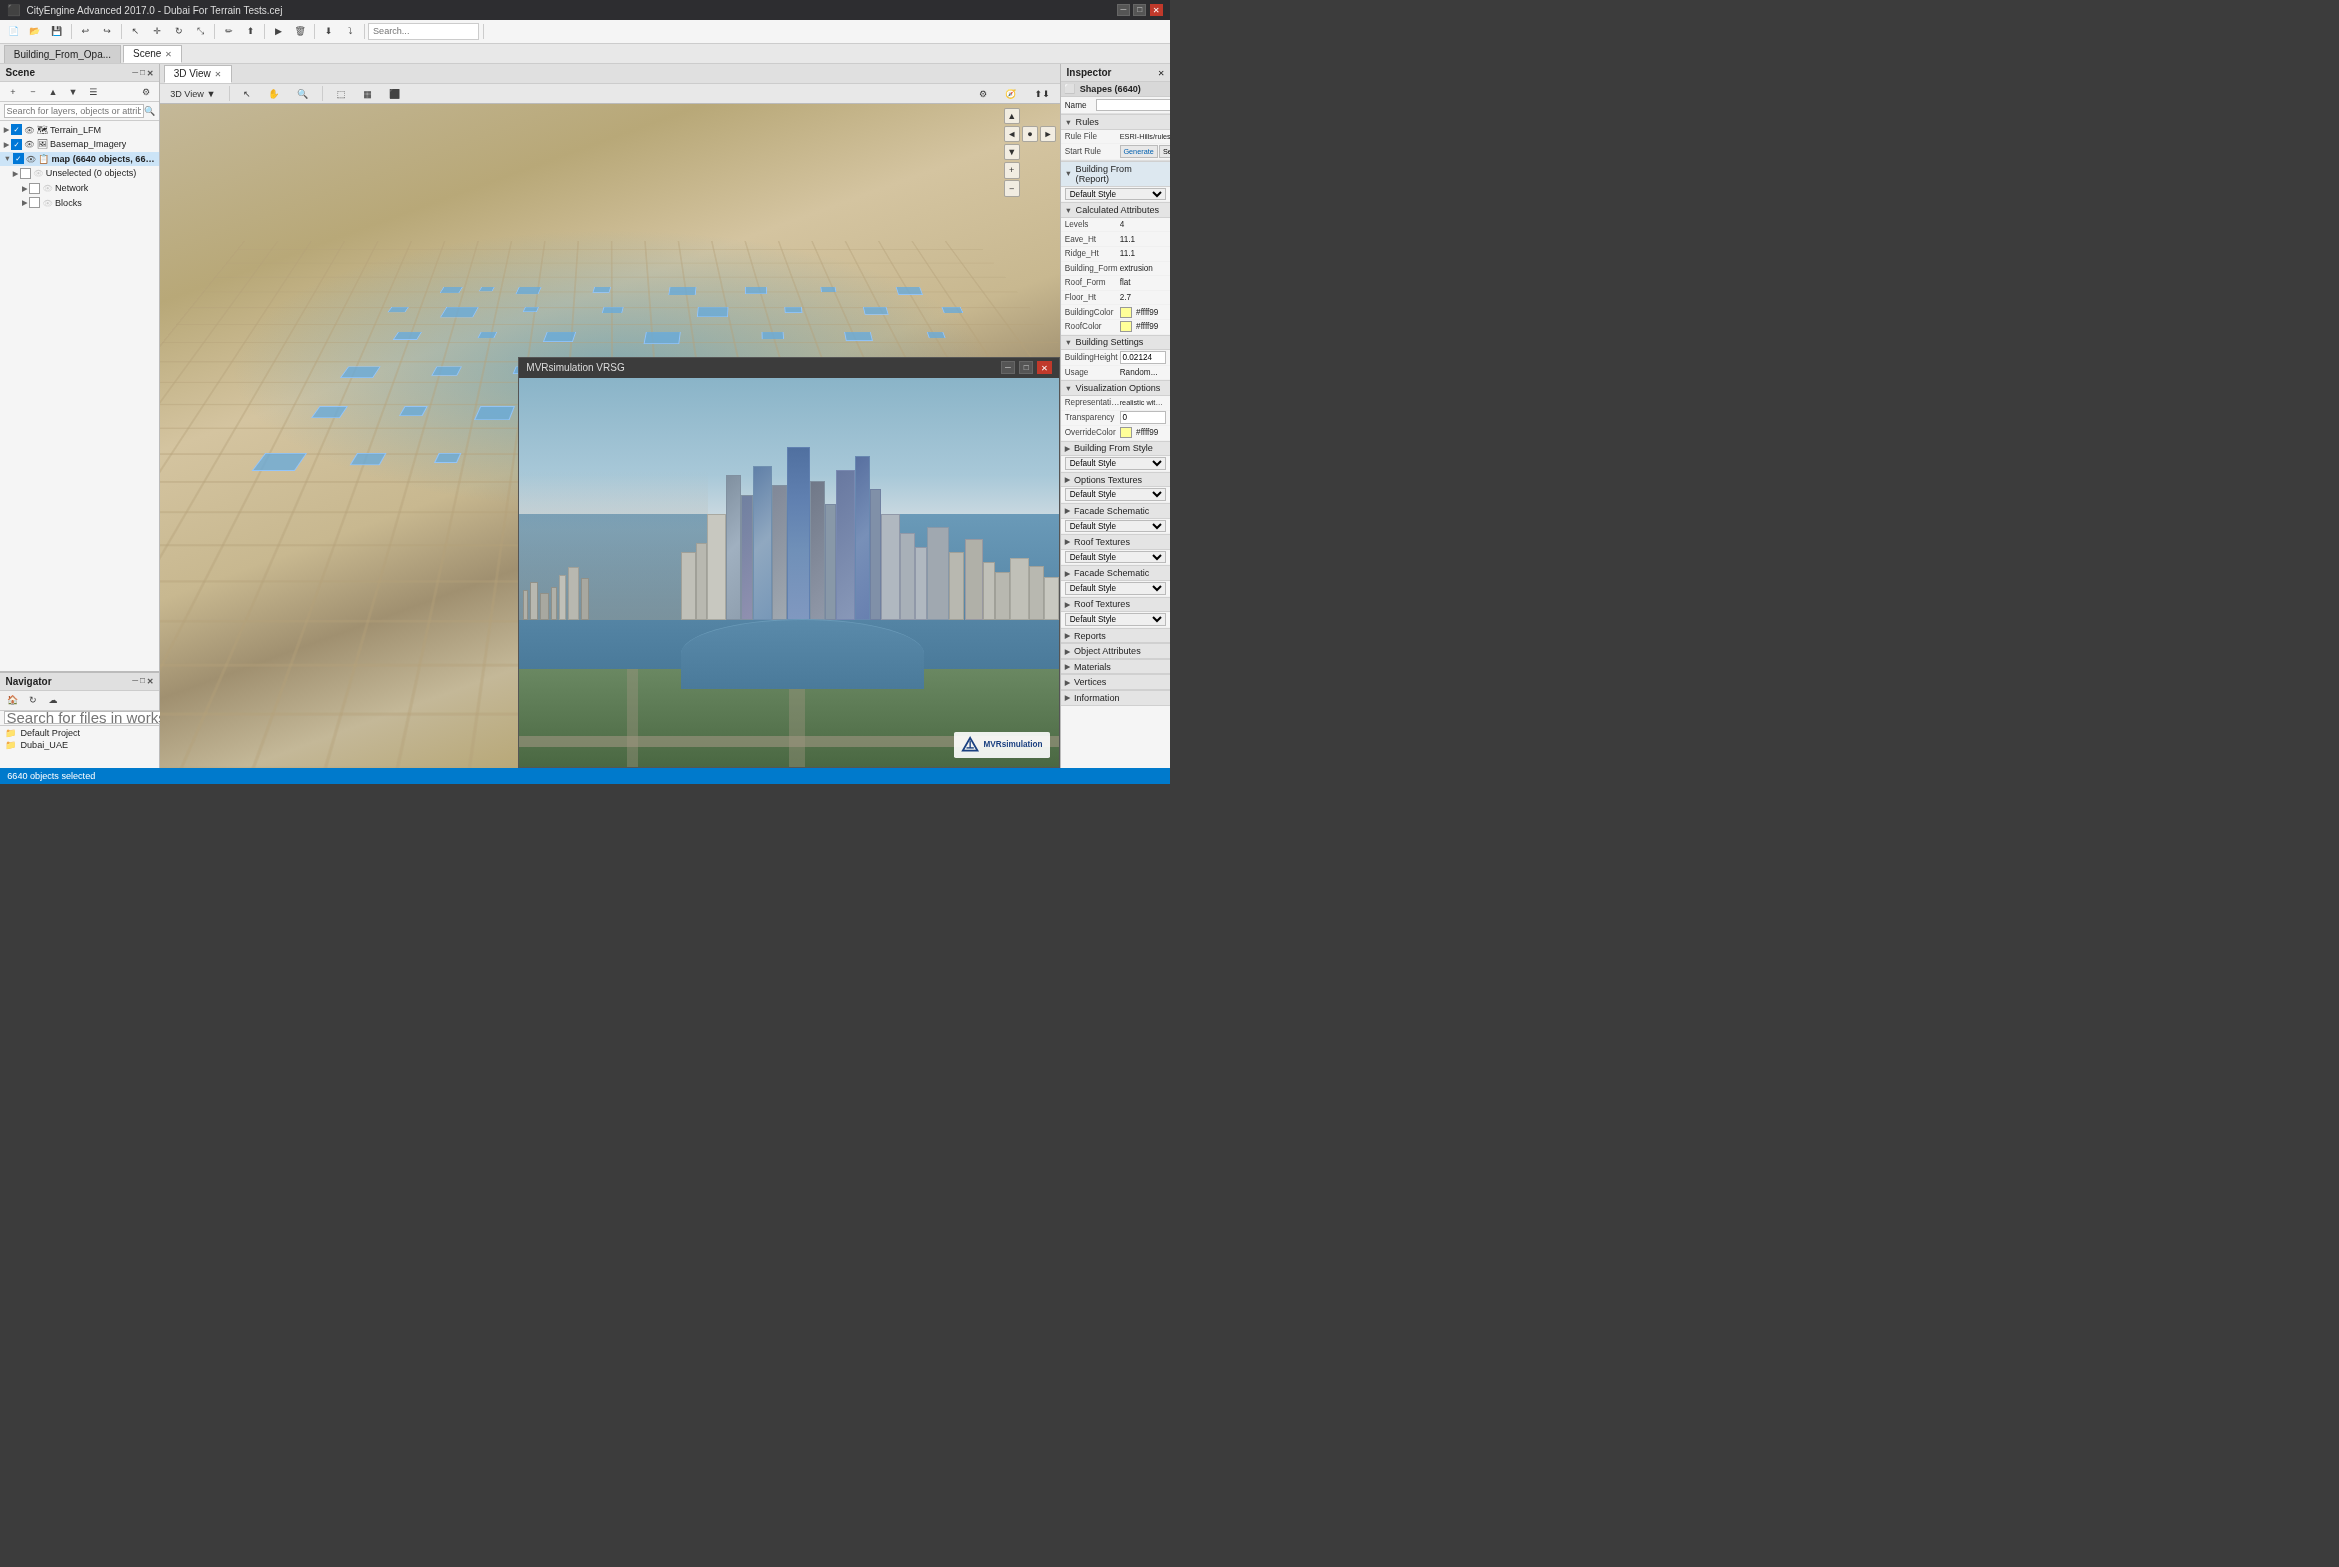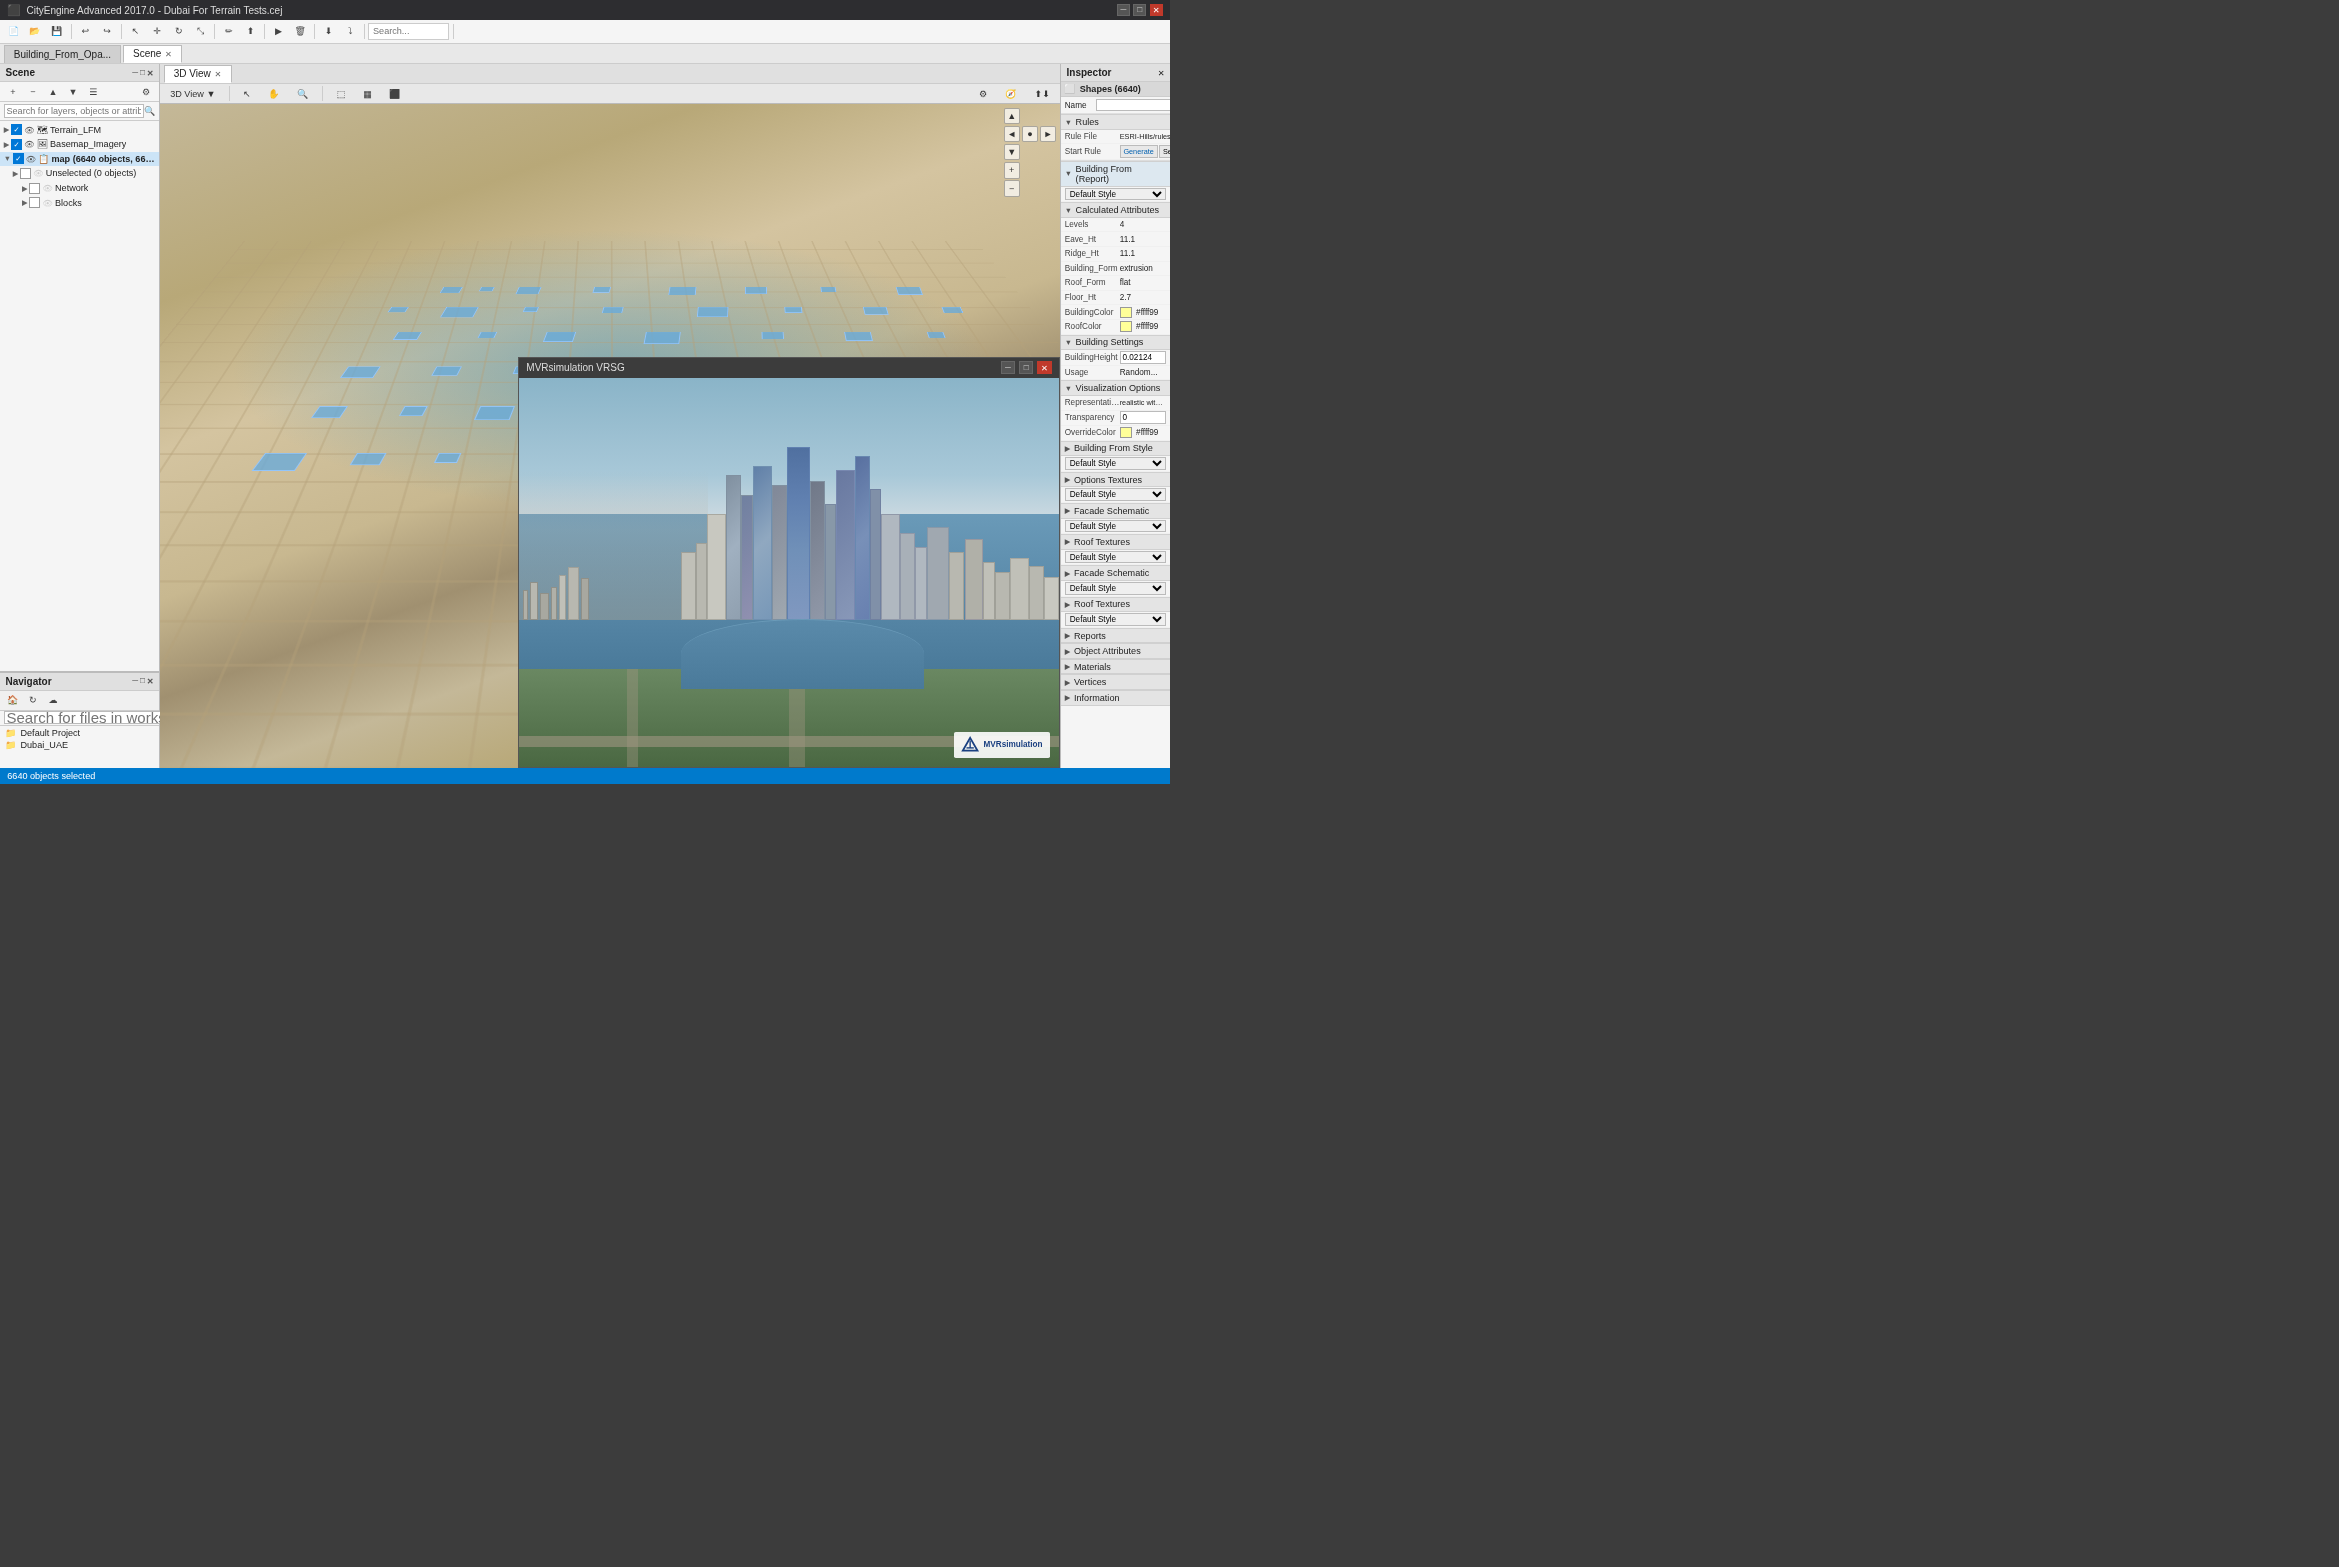--- a/index.html
+++ b/index.html
@@ -172,21 +172,21 @@
     <div class="toolbar-sep"></div>
     <button class="toolbar-btn">✏</button>
     <button class="toolbar-btn">⬆</button>
     <div class="toolbar-sep"></div>
     <button class="toolbar-btn">▶</button>
     <button class="toolbar-btn">🗑</button>
     <div class="toolbar-sep"></div>
     <button class="toolbar-btn">⬇</button>
     <button class="toolbar-btn">⤵</button>
     <div class="toolbar-sep"></div>
-    <input class="toolbar-input" placeholder="Search..." style="width: 81px;">
+    <input class="toolbar-input" placeholder="Search..." style="width: 111px;">
     <div class="toolbar-sep"></div>
   </div>
 
   <div class="tab-bar">
     <div class="tab">
       <span>Building_From_Opa...</span>
     </div>
     <div class="tab active">
       <span>Scene</span>
       <span class="tab-close">✕</span>

